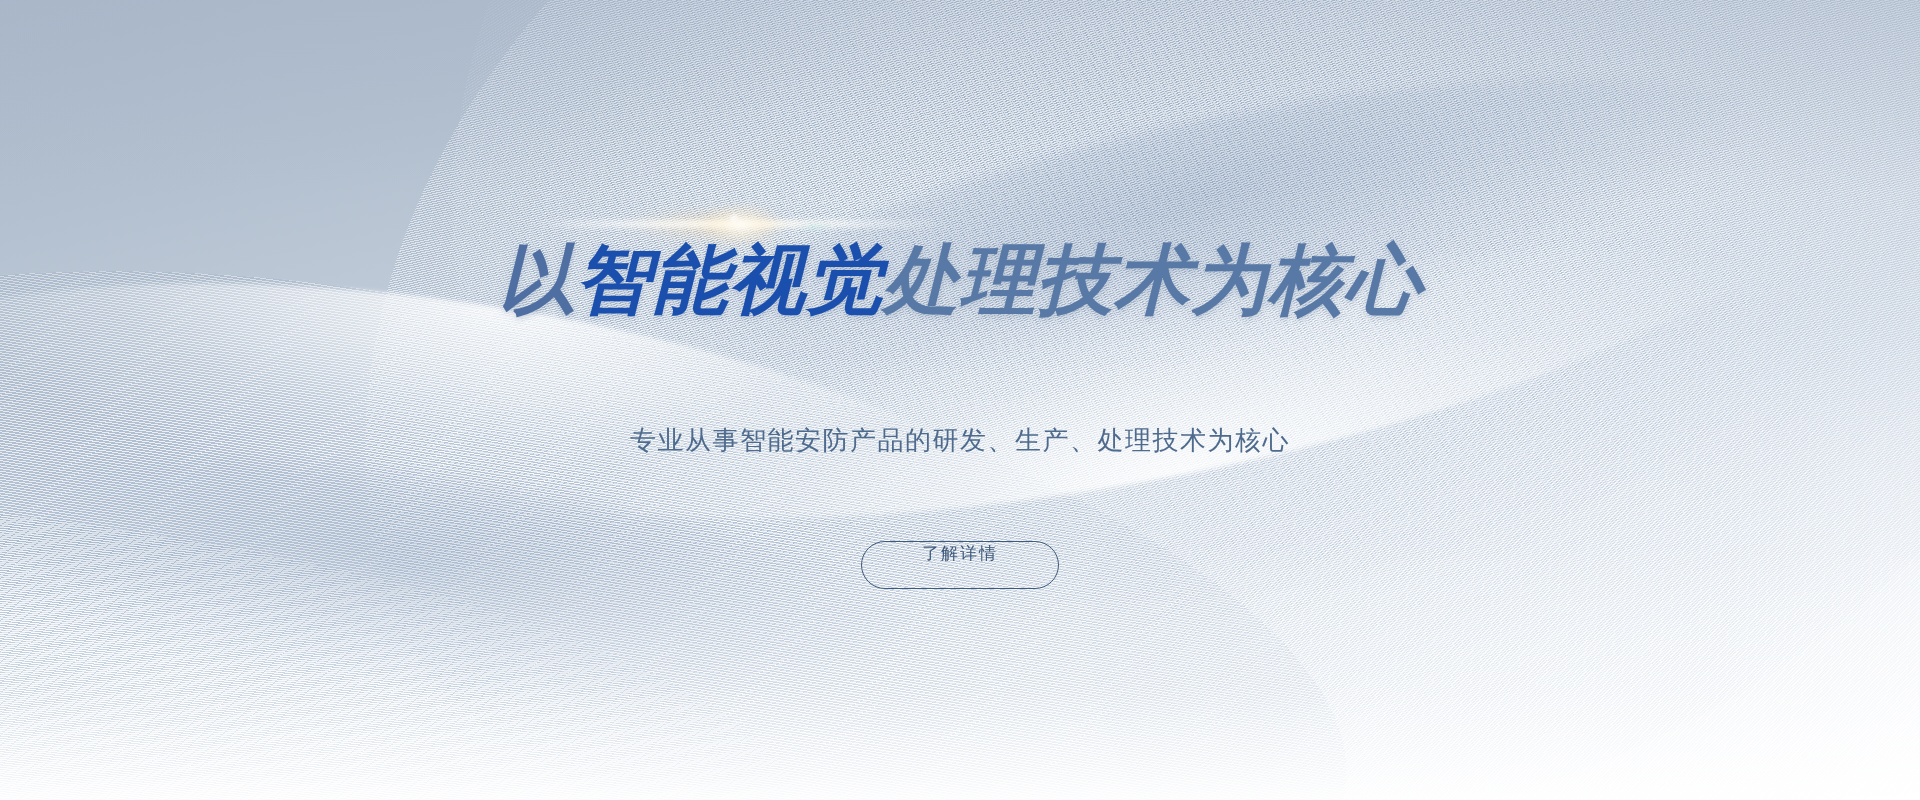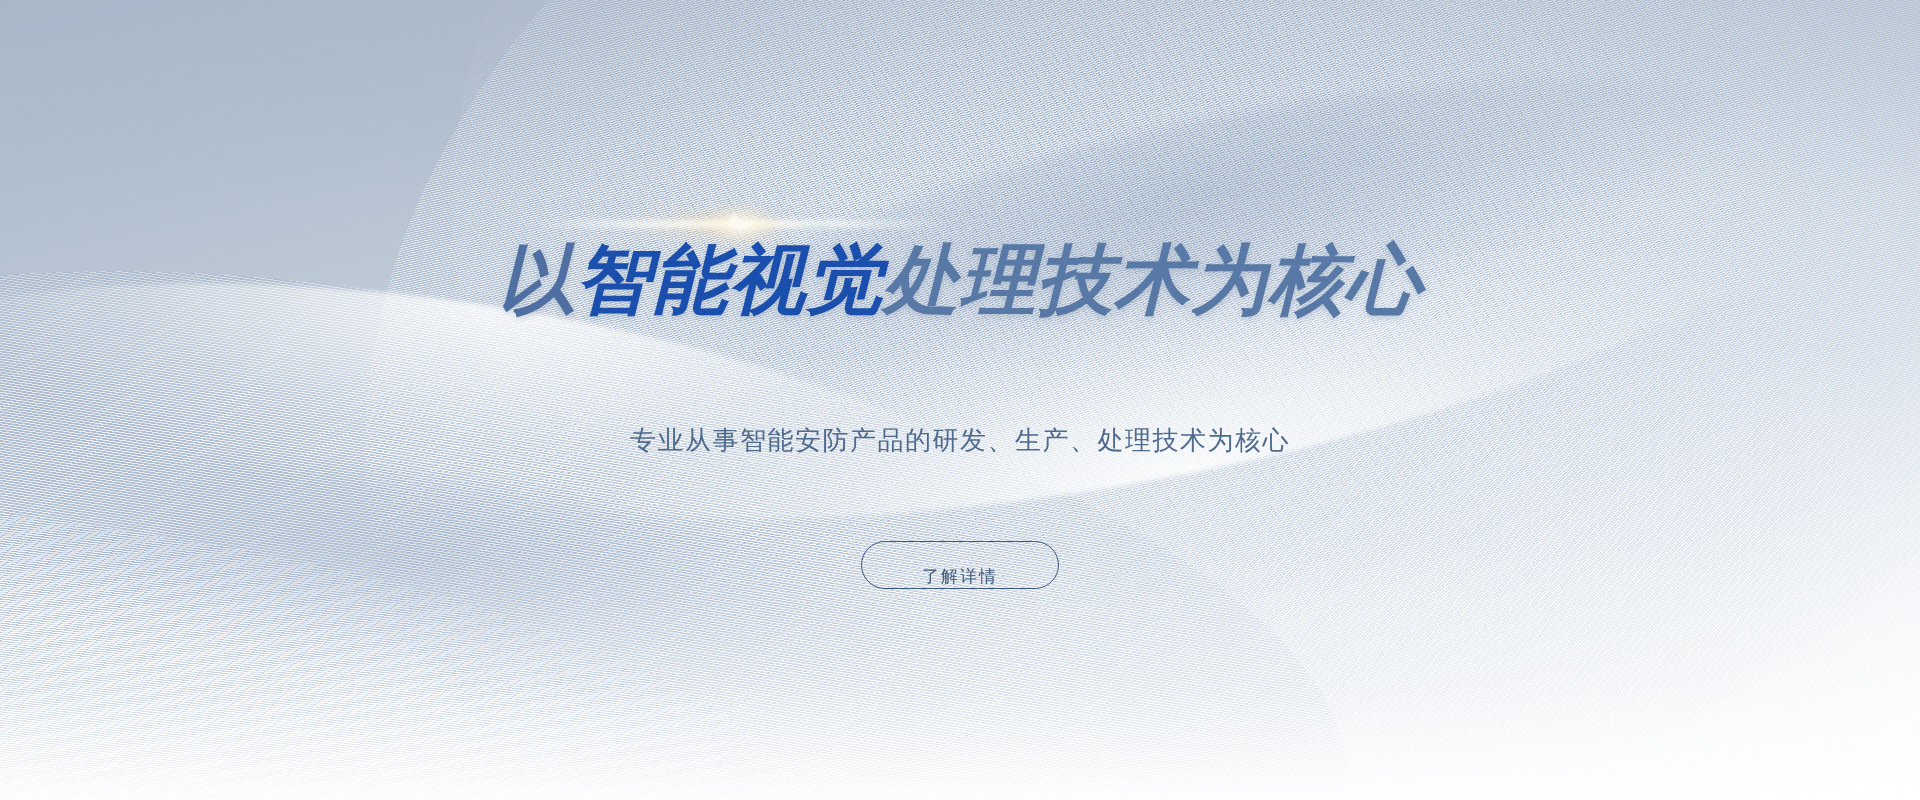--- a/index.html
+++ b/index.html
@@ -194,21 +194,21 @@
 
   #cta{
     margin-top:62px;
     width:196px;height:46px;
     border:1px solid #3f5a7a;
     border-radius:24px;
     background:transparent;
     color:#3d5878;
     font-size:17px;letter-spacing:2px;
     font-family:Liberation Mono, monospace;
-    display:flex;align-items:flex-end;justify-content:center;
+    display:flex;align-items:flex-start;justify-content:center;
     cursor:pointer;
   }
 </style>
 </head>
 <body>
 
 <div id="hero">
 
   <div class="layer">
     <div class="ribbon" id="ribbonA">

